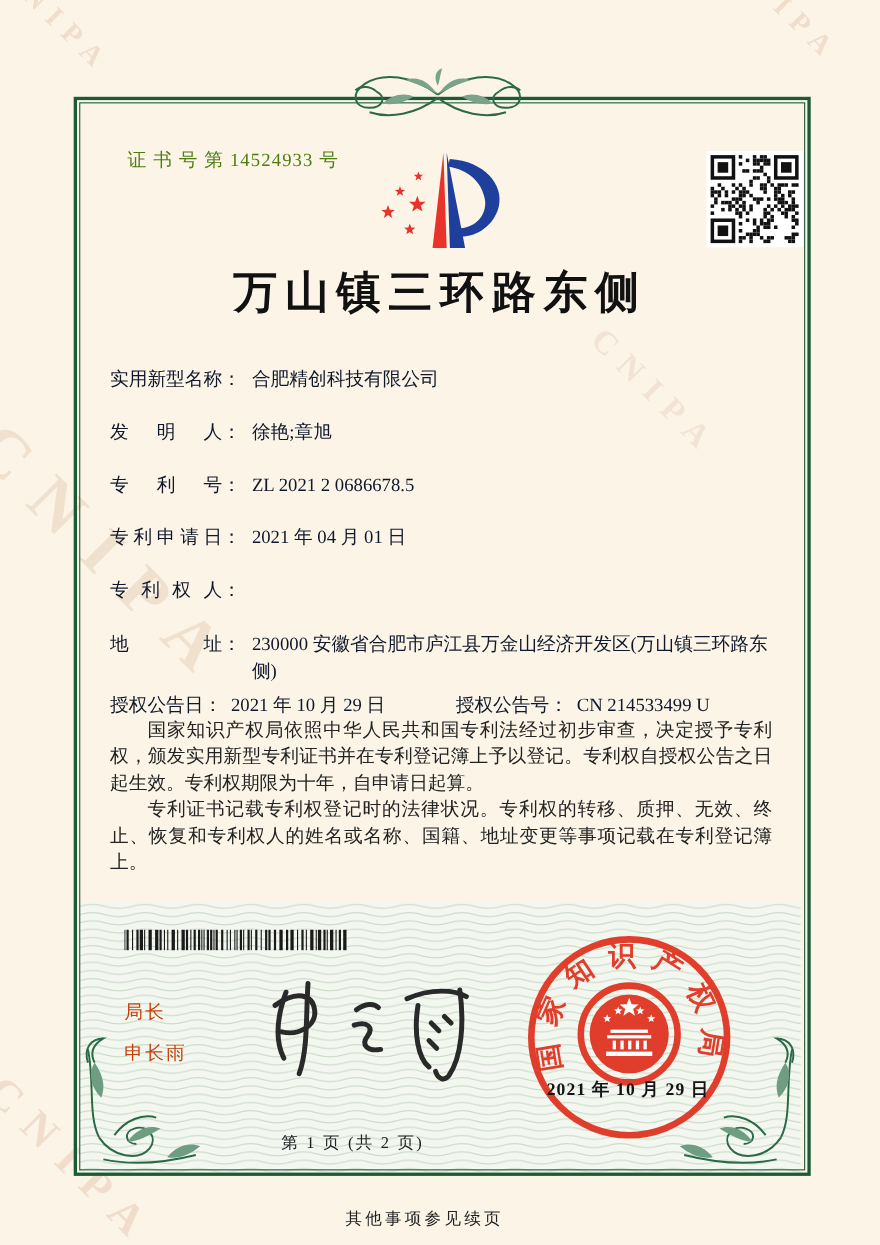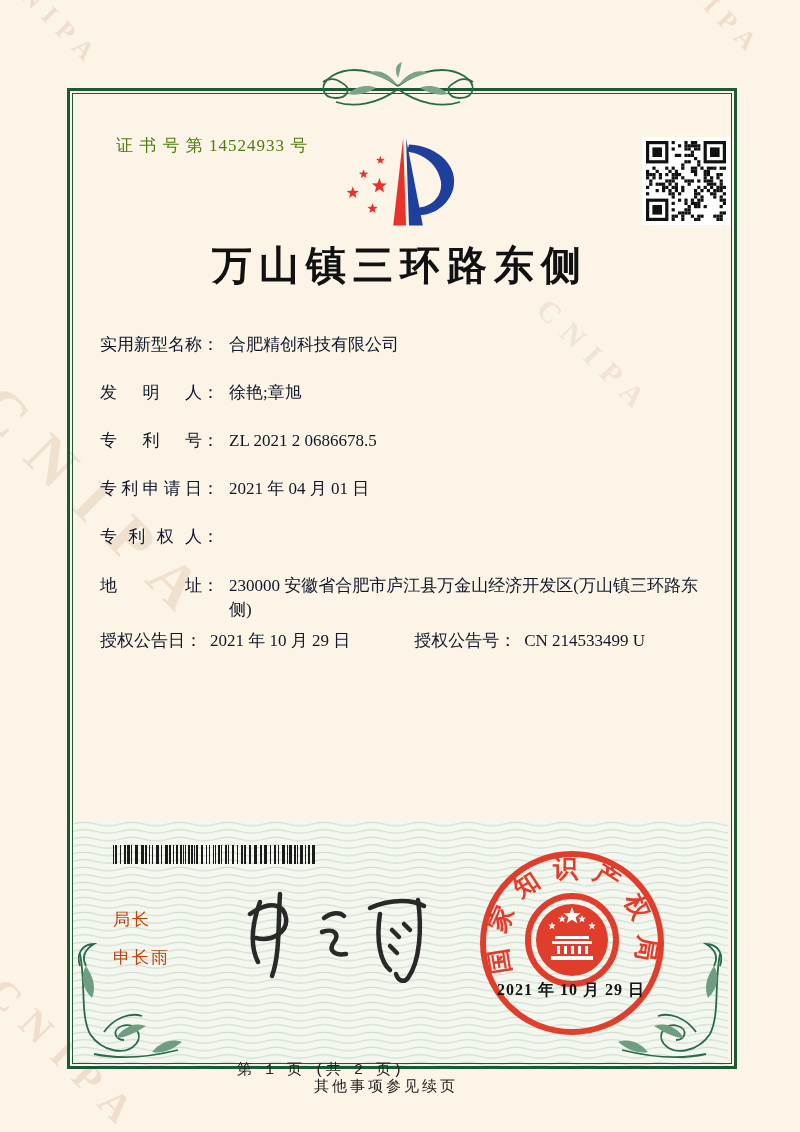--- a/index.html
+++ b/index.html
@@ -57,23 +57,23 @@
            font-family:"Liberation Sans","DejaVu Sans",sans-serif;color:#c2410c;}
   .officer .otitle{font-size:17px;letter-spacing:2px;}
   .officer .oname{font-size:17px;letter-spacing:2px;margin-top:15px;}
 
   .signature{position:absolute;left:222px;top:884px;width:212px;height:106px;z-index:5;}
 
   .seal{position:absolute;left:477px;top:848px;width:190px;height:190px;z-index:6;}
   .seal-date{position:absolute;left:480px;top:980px;width:182px;text-align:center;z-index:7;
              font-size:16px;font-weight:700;color:#141414;letter-spacing:1px;}
 
-  .pagenum{position:absolute;left:0;top:1060px;width:641px;text-align:center;
-           font-size:15px;color:#222;letter-spacing:2px;z-index:5;font-family:Liberation Mono, monospace;}
-  .footnote{position:absolute;left:0;top:1077px;width:772px;text-align:center;
+  .pagenum{position:absolute;left:0;top:1030px;width:641px;text-align:center;
+           font-size:15px;color:#222;letter-spacing:2px;z-index:5;}
+  .footnote{position:absolute;left:0;top:1099px;width:772px;text-align:center;
             font-size:15px;color:#222;letter-spacing:3px;z-index:5;}
 </style>
 </head>
 <body>
 
 <div class="page">
 
   <div class="wm wm1">CNIPA</div>
   <div class="wm wm2">CNIPA</div>
   <div class="wm wm3">CNIPA</div>
@@ -373,20 +373,24 @@
     <div class="grant">
       <span>授权公告日</span>
         <span class="colon">：</span>
       <span>2021 年 10 月 29 日</span>
       <span class="pair2">授权公告号</span>
         <span class="colon">：</span>
       <span>CN 214533499 U</span>
     </div>
   </div>
 
+  <div class="paras">
+    <p>国家知识产权局依照中华人民共和国专利法经过初步审查，决定授予专利权，颁发实用新型专利证书并在专利登记簿上予以登记。专利权自授权公告之日起生效。专利权期限为十年，自申请日起算。</p>
+    <p>专利证书记载专利权登记时的法律状况。专利权的转移、质押、无效、终止、恢复和专利权人的姓名或名称、国籍、地址变更等事项记载在专利登记簿上。</p>
+  </div>
 
   <svg id="barcode-svg" class="barcode" viewBox="0 0 210 19">
       <rect x="0" y="0" width="1" height="19" fill="#1a1a1a"></rect>
       <rect x="2" y="0" width="2" height="19" fill="#1a1a1a"></rect>
       <rect x="7" y="0" width="1" height="19" fill="#1a1a1a"></rect>
       <rect x="11" y="0" width="2" height="19" fill="#1a1a1a"></rect>
       <rect x="14" y="0" width="3" height="19" fill="#1a1a1a"></rect>
       <rect x="18" y="0" width="1" height="19" fill="#1a1a1a"></rect>
       <rect x="22" y="0" width="3" height="19" fill="#1a1a1a"></rect>
       <rect x="28" y="0" width="3" height="19" fill="#1a1a1a"></rect>

